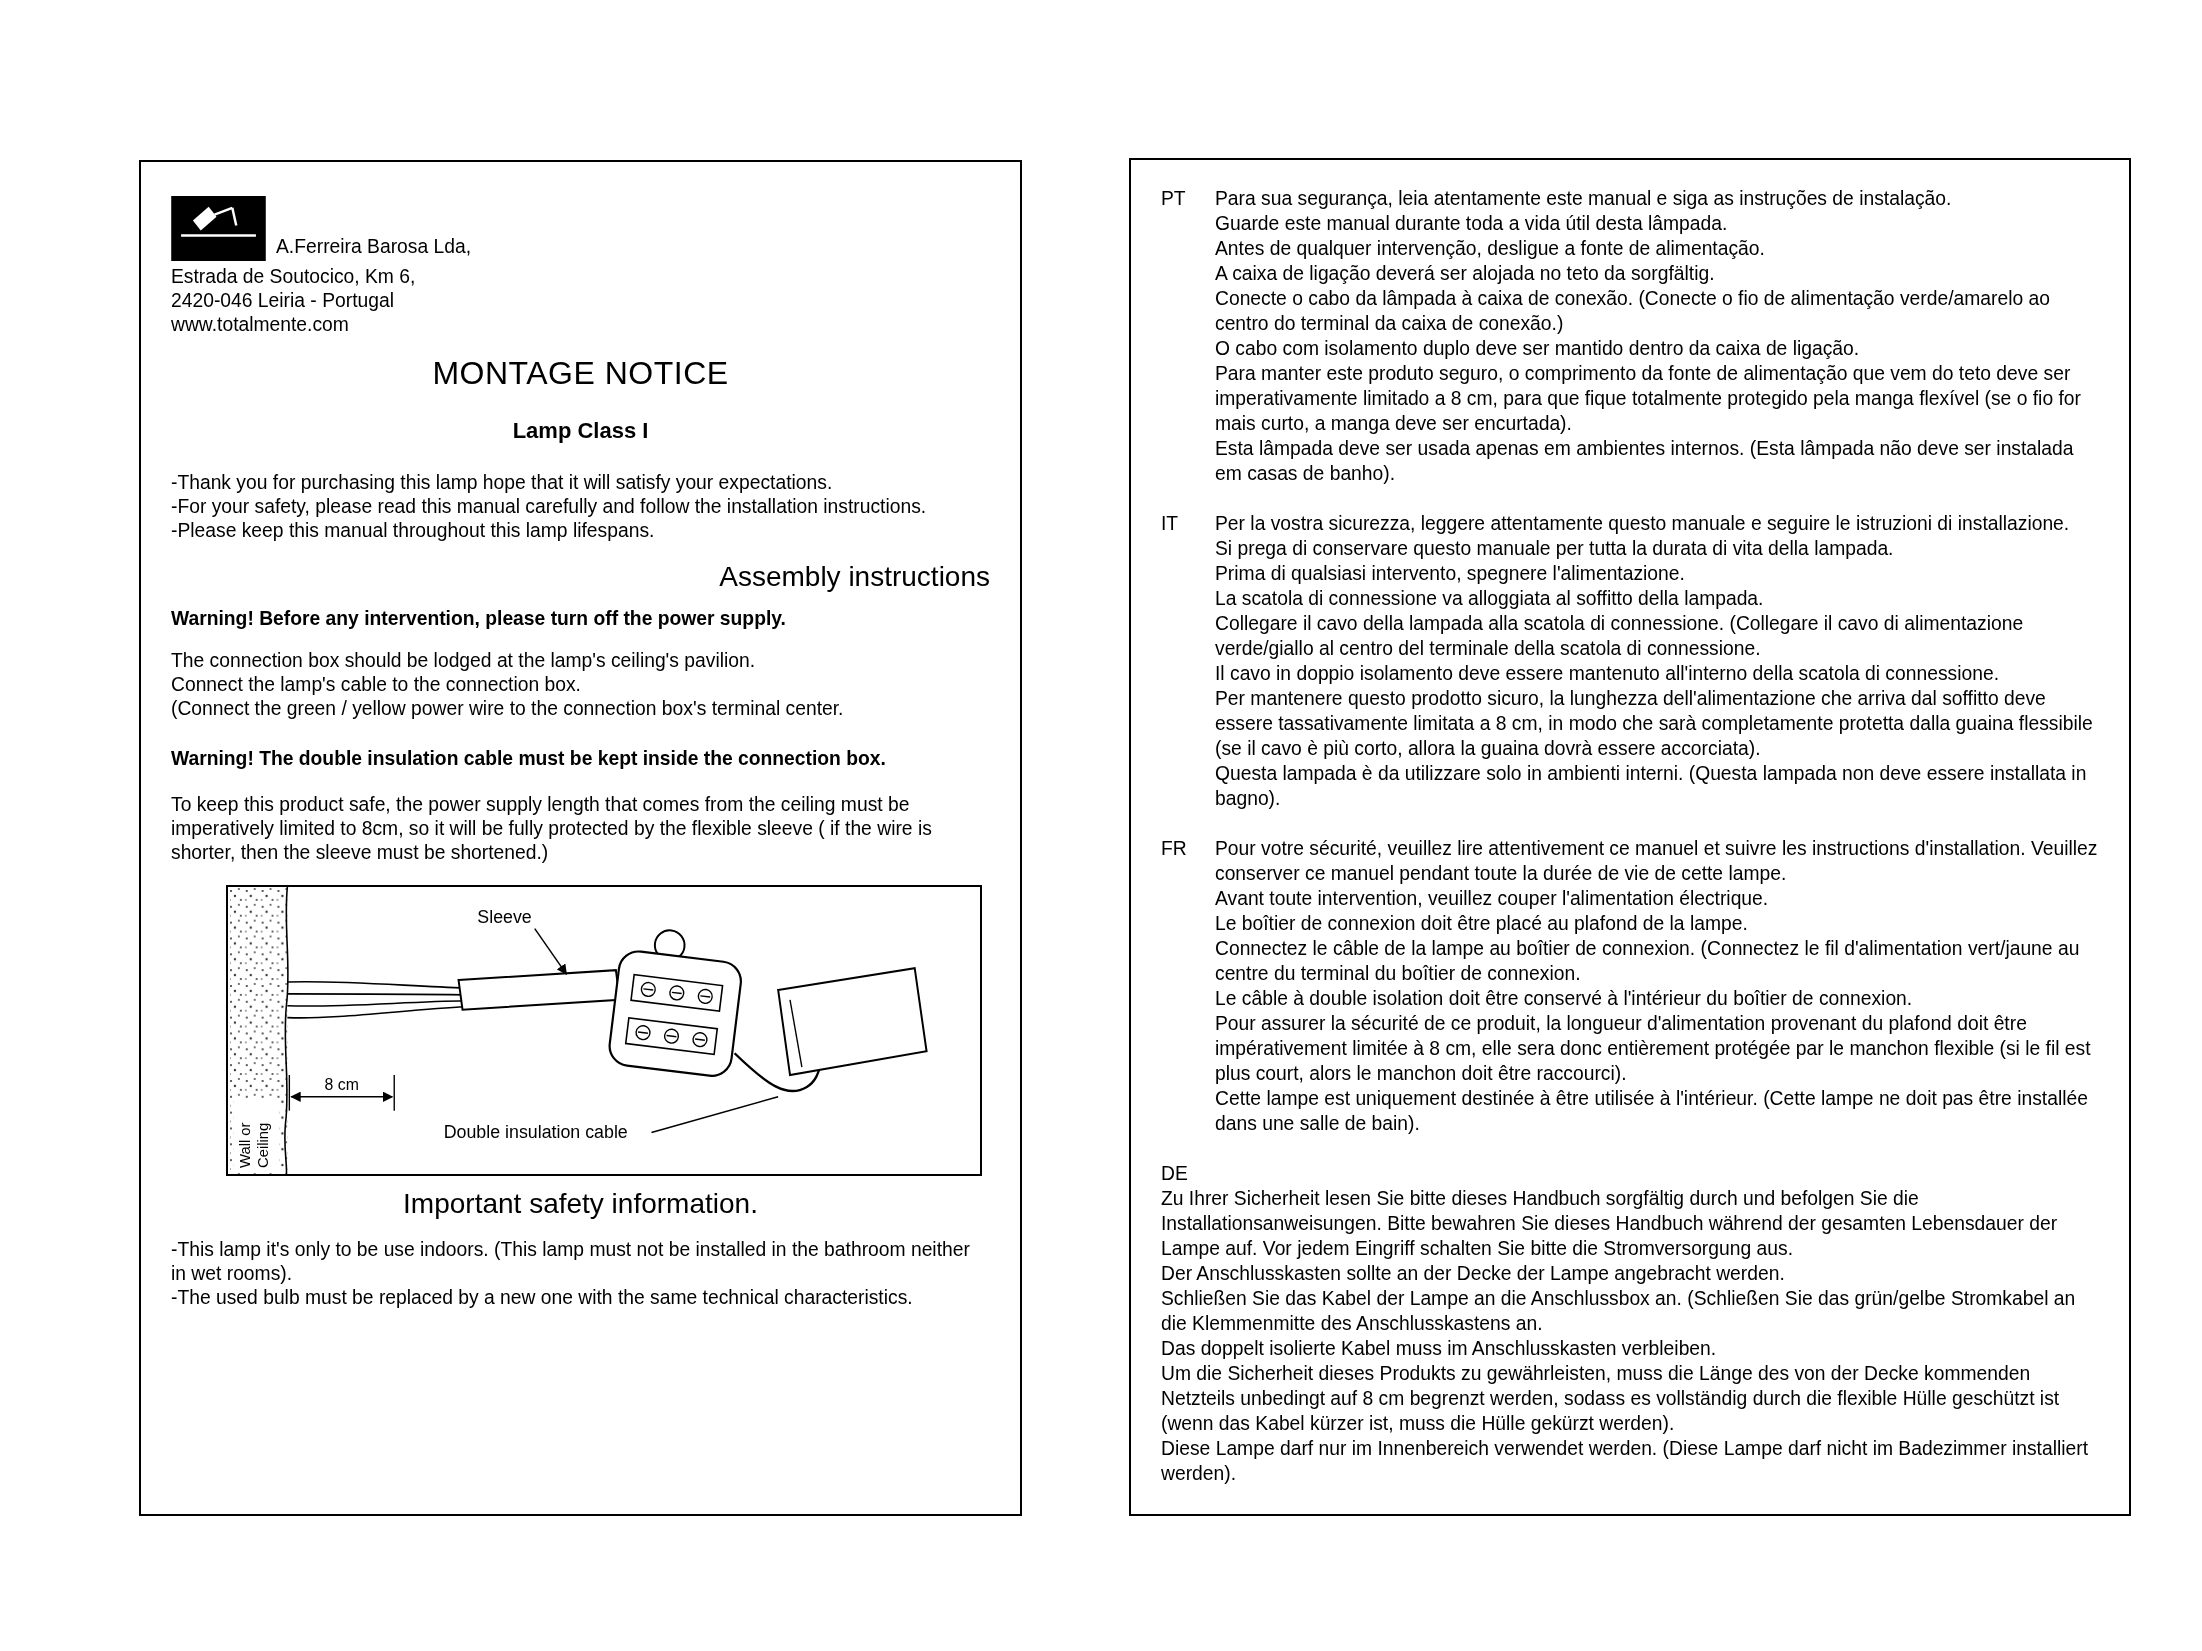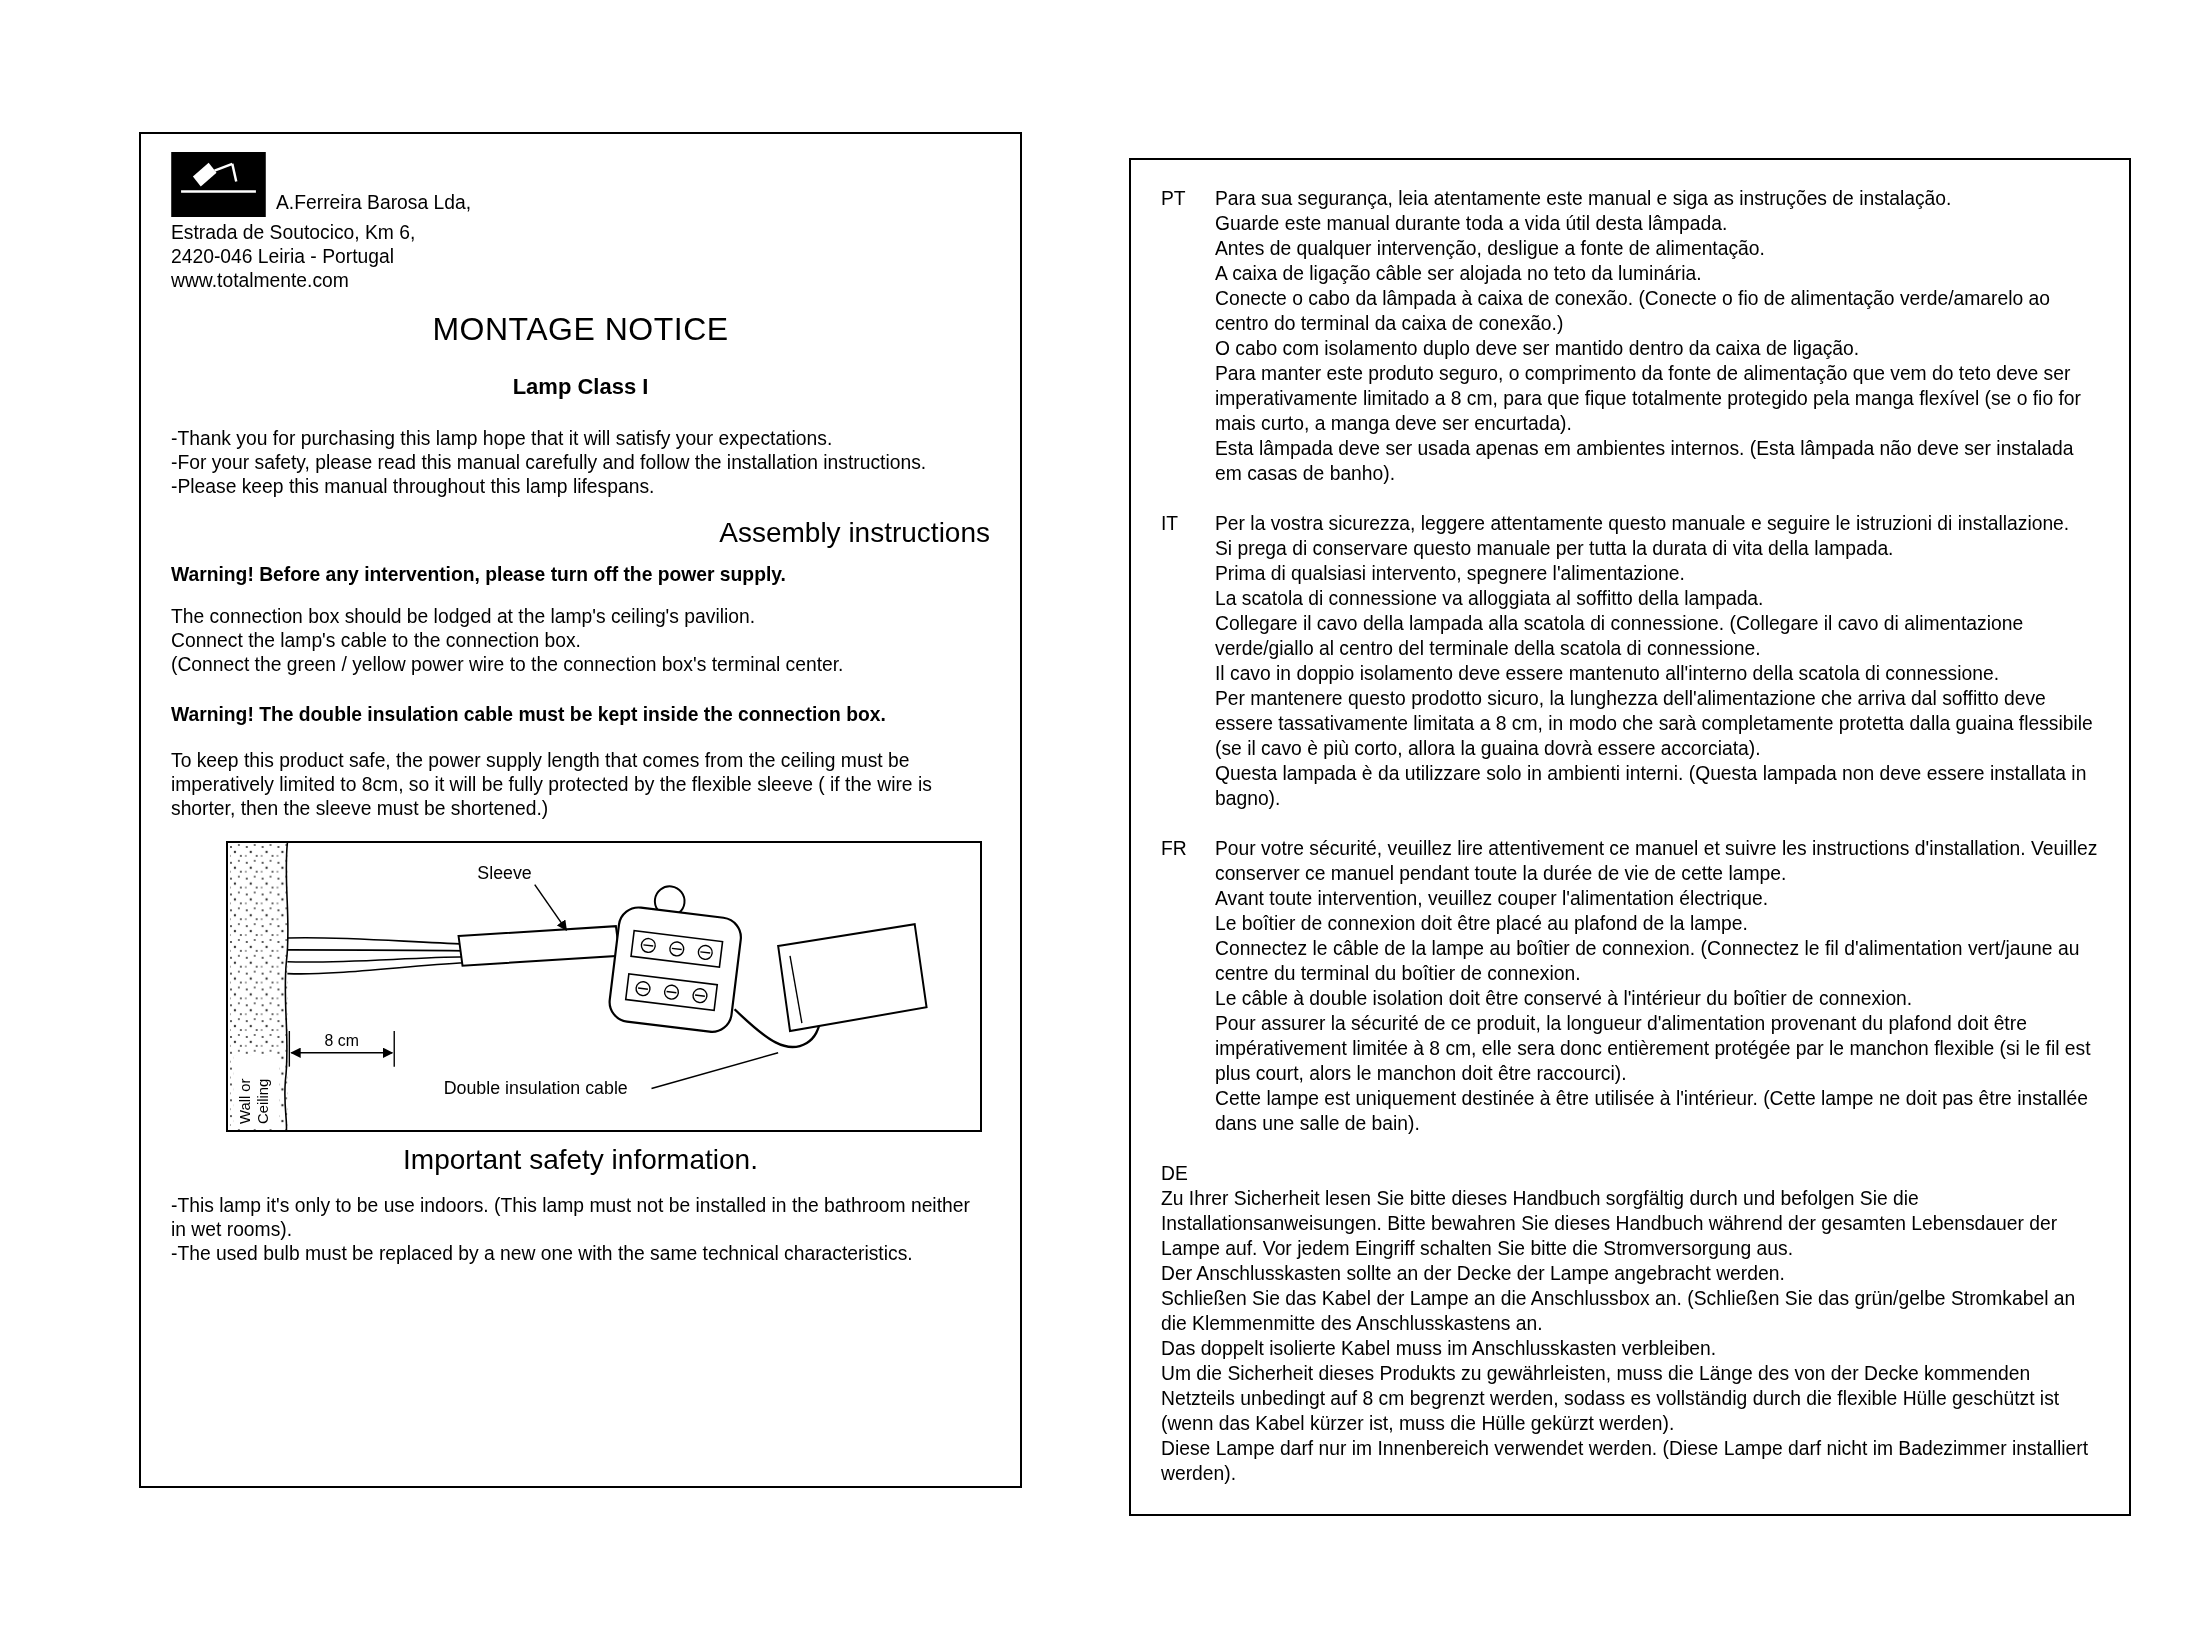--- a/index.html
+++ b/index.html
@@ -4,21 +4,21 @@
 <style>
   * { margin:0; padding:0; box-sizing:border-box; }
   html,body { background:#ffffff; }
   body {
     width:2203px; height:1651px; position:relative;
     font-family:"Liberation Sans", sans-serif; color:#000;
   }
   .page {
     position:absolute; border:2px solid #000; background:#fff; overflow:hidden;
   }
-  .page-left  { left:139px; top:132px;  width:883px;  height:1356px; padding:18px 30px; font-size:19.3px; line-height:24px; }
+  .page-left  { left:139px; top:160px;  width:883px;  height:1356px; padding:34px 30px; font-size:19.3px; line-height:24px; }
   .page-right { left:1129px; top:158px; width:1002px; height:1358px; padding:26px 30px; font-size:19.3px; line-height:25px; }
 
   
   .header-row { display:flex; align-items:flex-end; gap:10px; }
   .logo-box { width:95px; height:65px; flex:none; }
   .company-name { padding-bottom:2px; }
   .address { margin-top:4px; }
   .doc-title { text-align:center; font-size:32px; margin-top:24px; letter-spacing:0.5px; }
   .doc-subtitle { text-align:center; font-size:22px; font-weight:bold; margin-top:34px; }
   .intro { margin-top:28px; }
@@ -175,21 +175,21 @@
 </div>
 
 <div class="page page-right">
 
   <div class="lang-section">
     <div class="lang-code">PT</div>
     <div class="lang-text">
         <div>Para sua segurança, leia atentamente este manual e siga as instruções de instalação.</div>
         <div>Guarde este manual durante toda a vida útil desta lâmpada.</div>
         <div>Antes de qualquer intervenção, desligue a fonte de alimentação.</div>
-        <div>A caixa de ligação câble ser alojada no teto da luminária.</div>
+        <div>A caixa de ligação deverá ser alojada no teto da sorgfältig.</div>
         <div>Conecte o cabo da lâmpada à caixa de conexão. (Conecte o fio de alimentação verde/amarelo ao centro do terminal da caixa de conexão.)</div>
         <div>O cabo com isolamento duplo deve ser mantido dentro da caixa de ligação.</div>
         <div>Para manter este produto seguro, o comprimento da fonte de alimentação que vem do teto deve ser imperativamente limitado a 8 cm, para que fique totalmente protegido pela manga flexível (se o fio for mais curto, a manga deve ser encurtada).</div>
         <div>Esta lâmpada deve ser usada apenas em ambientes internos. (Esta lâmpada não deve ser instalada em casas de banho).</div>
       </div>
   </div>
 
   <div class="lang-section">
     <div class="lang-code">IT</div>
     <div class="lang-text">

